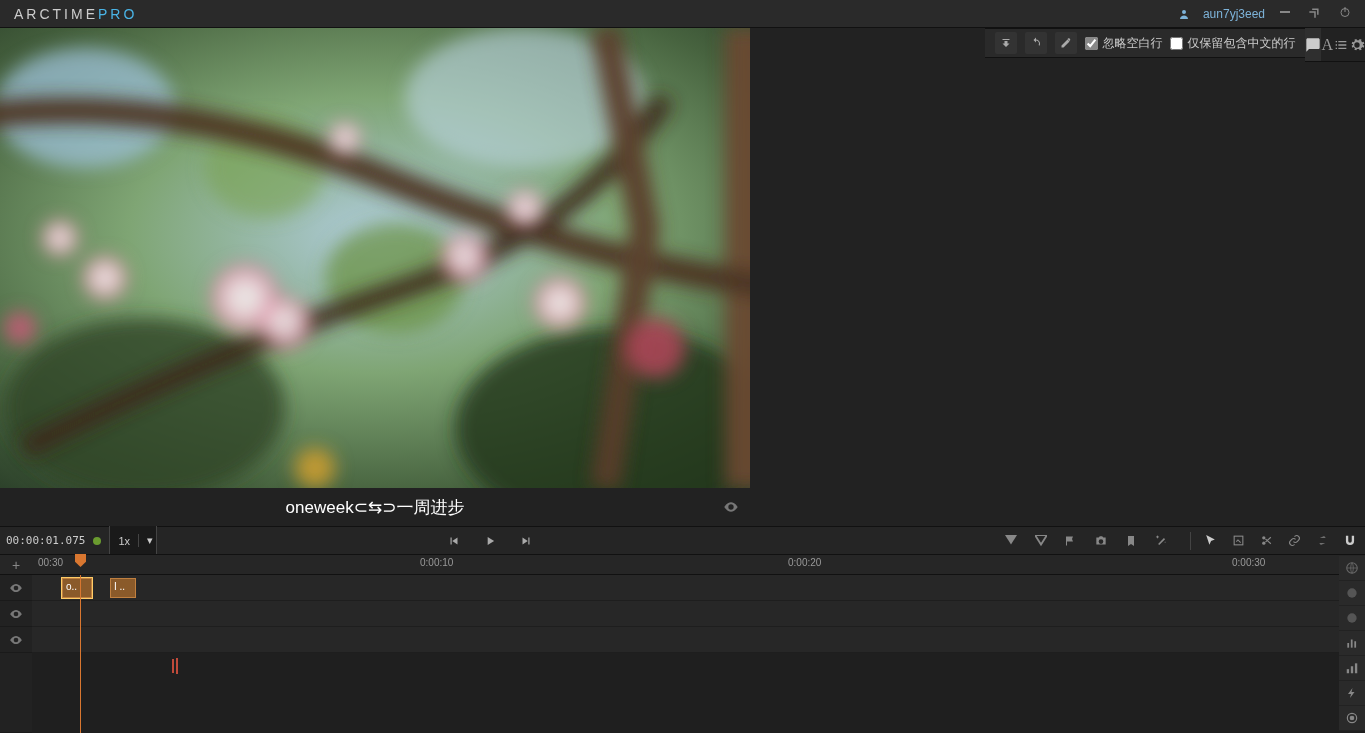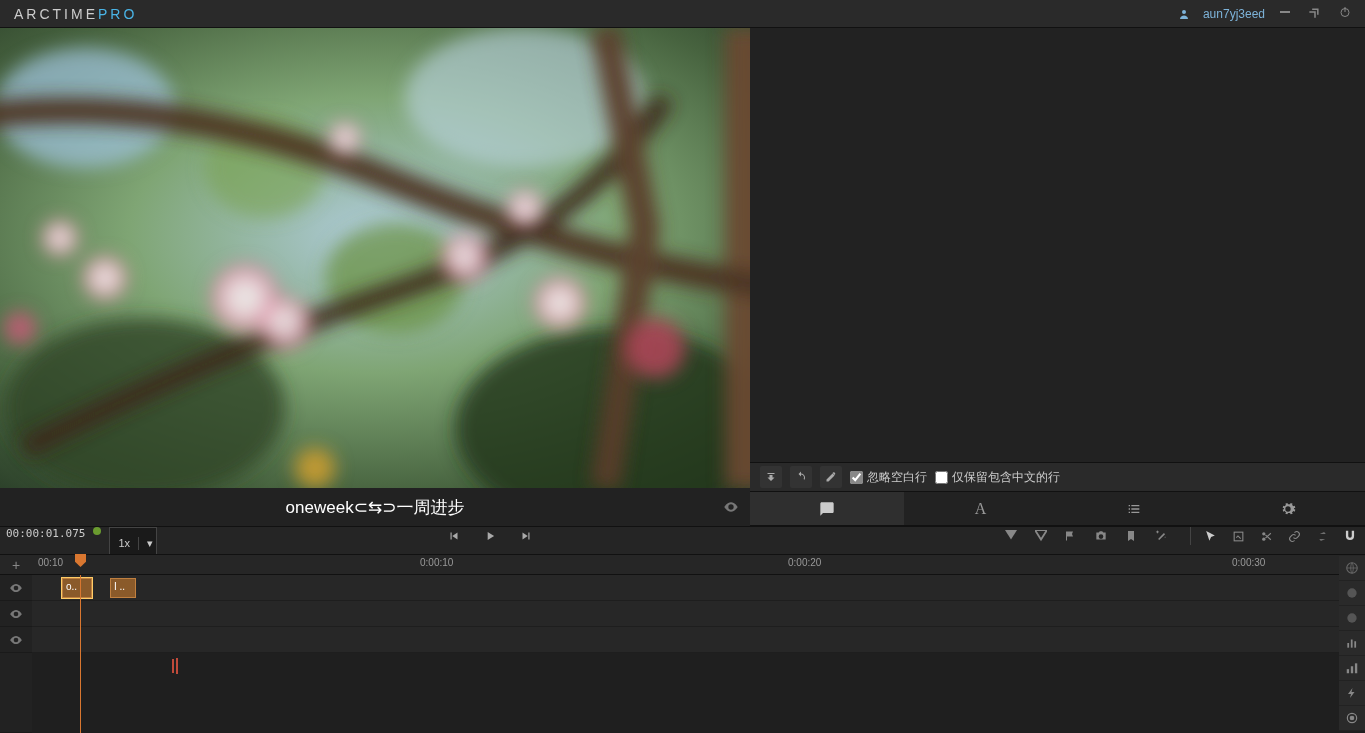--- a/index.html
+++ b/index.html
@@ -11,30 +11,30 @@
 .menu-item{padding:6px 10px;color:#bbb;cursor:pointer}
 .spacer{flex:1}
 .user-area{display:flex;align-items:center;gap:10px;padding:0 6px;color:#7db3d9}
 .win-btn{cursor:pointer;padding:0 4px}
 .main{display:flex;height:498px}
 .preview-col{width:750px;display:flex;flex-direction:column;background:#1e1e1e}
 .video{flex:1;position:relative;overflow:hidden;background:#000}
 .video svg{width:100%;height:100%}
 .subtitle-bar{height:38px;background:#222;display:flex;align-items:center;justify-content:center;position:relative;color:#fff;font-size:17px}
 .subtitle-bar .eye-icon{position:absolute;right:10px;top:10px}
-.right-col{flex:1;background:#222;display:flex;flex-direction:column}
+.right-col{flex:1;background:#222;display:flex;flex-direction:row}
 .right-empty{flex:1}
 .right-toolbar{height:30px;background:#2a2a2a;display:flex;align-items:center;gap:8px;padding:0 10px;border-top:1px solid #111;border-bottom:1px solid #111}
 .tb-btn{width:22px;height:22px;display:flex;align-items:center;justify-content:center;background:#333;cursor:pointer;border-radius:2px}
 .chk{display:flex;align-items:center;gap:4px;color:#ccc}
 .chk input{accent-color:#888}
 .tabbar{height:34px;display:flex;background:#222;border-bottom:1px solid #111}
 .tab{flex:1;display:flex;align-items:center;justify-content:center;cursor:pointer;color:#999}
 .tab.active{background:#2f2f2f;color:#ddd}
-.controls{height:28px;background:#252525;display:flex;align-items:flex-start;padding:0 6px;gap:8px;border-top:1px solid #111}
+.controls{height:28px;background:#252525;display:flex;align-items:center;padding:0 6px;gap:8px;border-top:1px solid #111}
 .timecode{color:#ccc;font-family:monospace;font-size:11px}
 .dot{width:8px;height:8px;background:#6a9b2f;border-radius:50%}
 .speed-sel{display:flex;align-items:center;background:#1a1a1a;border:1px solid #444;height:32px}
 .speed-sel span{padding:0 8px;font-size:11px}
 .speed-sel .dd{border-left:1px solid #444;width:18px;text-align:center;cursor:pointer}
 .transport{display:flex;gap:18px;margin-left:280px}
 .tool-group{display:flex;gap:12px;margin-left:auto}
 .tool-group2{display:flex;gap:10px;margin-left:12px;padding-left:10px;border-left:1px solid #444}
 .tl-ruler{height:21px;background:#262626;display:flex;align-items:center;position:relative;border-top:1px solid #111;border-bottom:1px solid #111}
 .add-btn{width:32px;display:flex;justify-content:center;color:#888;cursor:pointer;font-size:14px}
@@ -286,21 +286,21 @@
         <svg width="14" height="14" viewBox="0 0 24 24" fill="#ccc">
           <path d="M5 3h4v9a3 3 0 006 0V3h4v9a7 7 0 01-14 0zM5 3h4v3H5zm10 0h4v3h-4z"></path>
         </svg>
       </span>
   </div>
 </div>
 
 <div class="tl-ruler">
   <div class="add-btn">+</div>
   <div class="ruler-ticks">
-    <span class="tick-label" style="left:6px">00:10</span>
+    <span class="tick-label" style="left:6px">00:30</span>
     <span class="tick-label" style="left:388px">0:00:10</span>
     <span class="tick-label" style="left:756px">0:00:20</span>
     <span class="tick-label" style="left:1200px">0:00:30</span>
   </div>
 </div>
 
 <div class="timeline" style="height:158px">
   <div class="track-heads">
     <div class="track-head">
         <svg width="14" height="14" viewBox="0 0 24 24" fill="#777">

